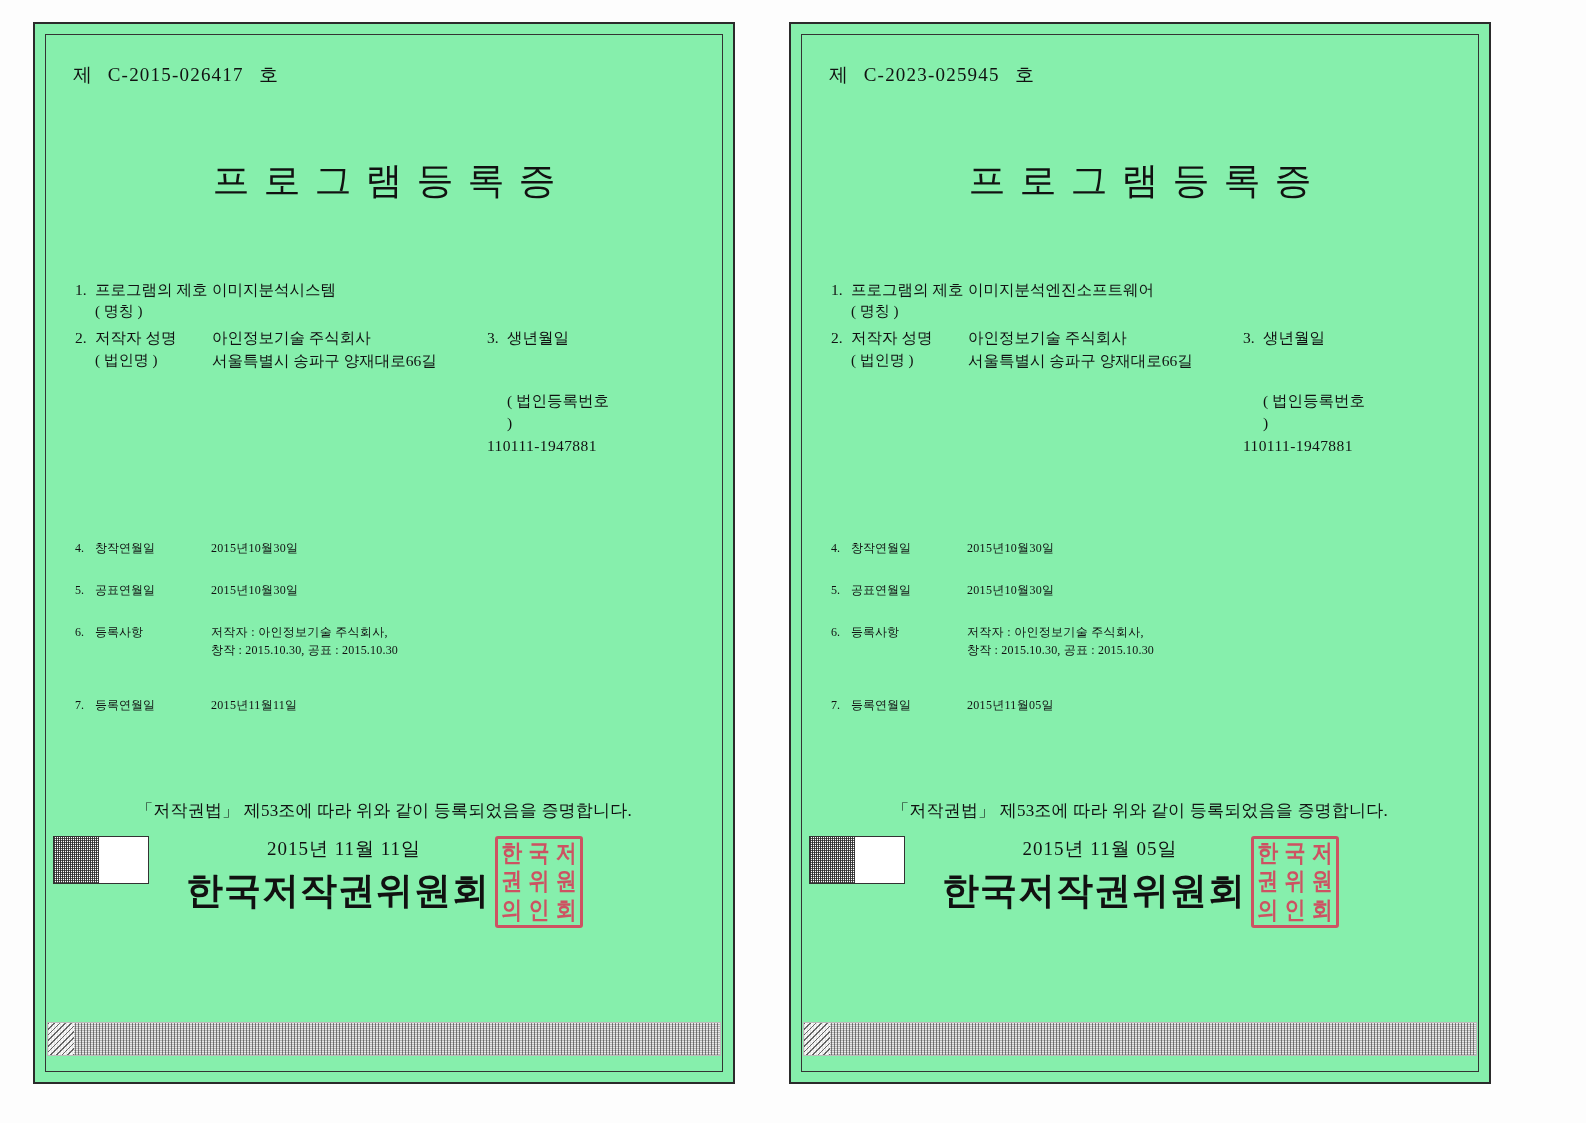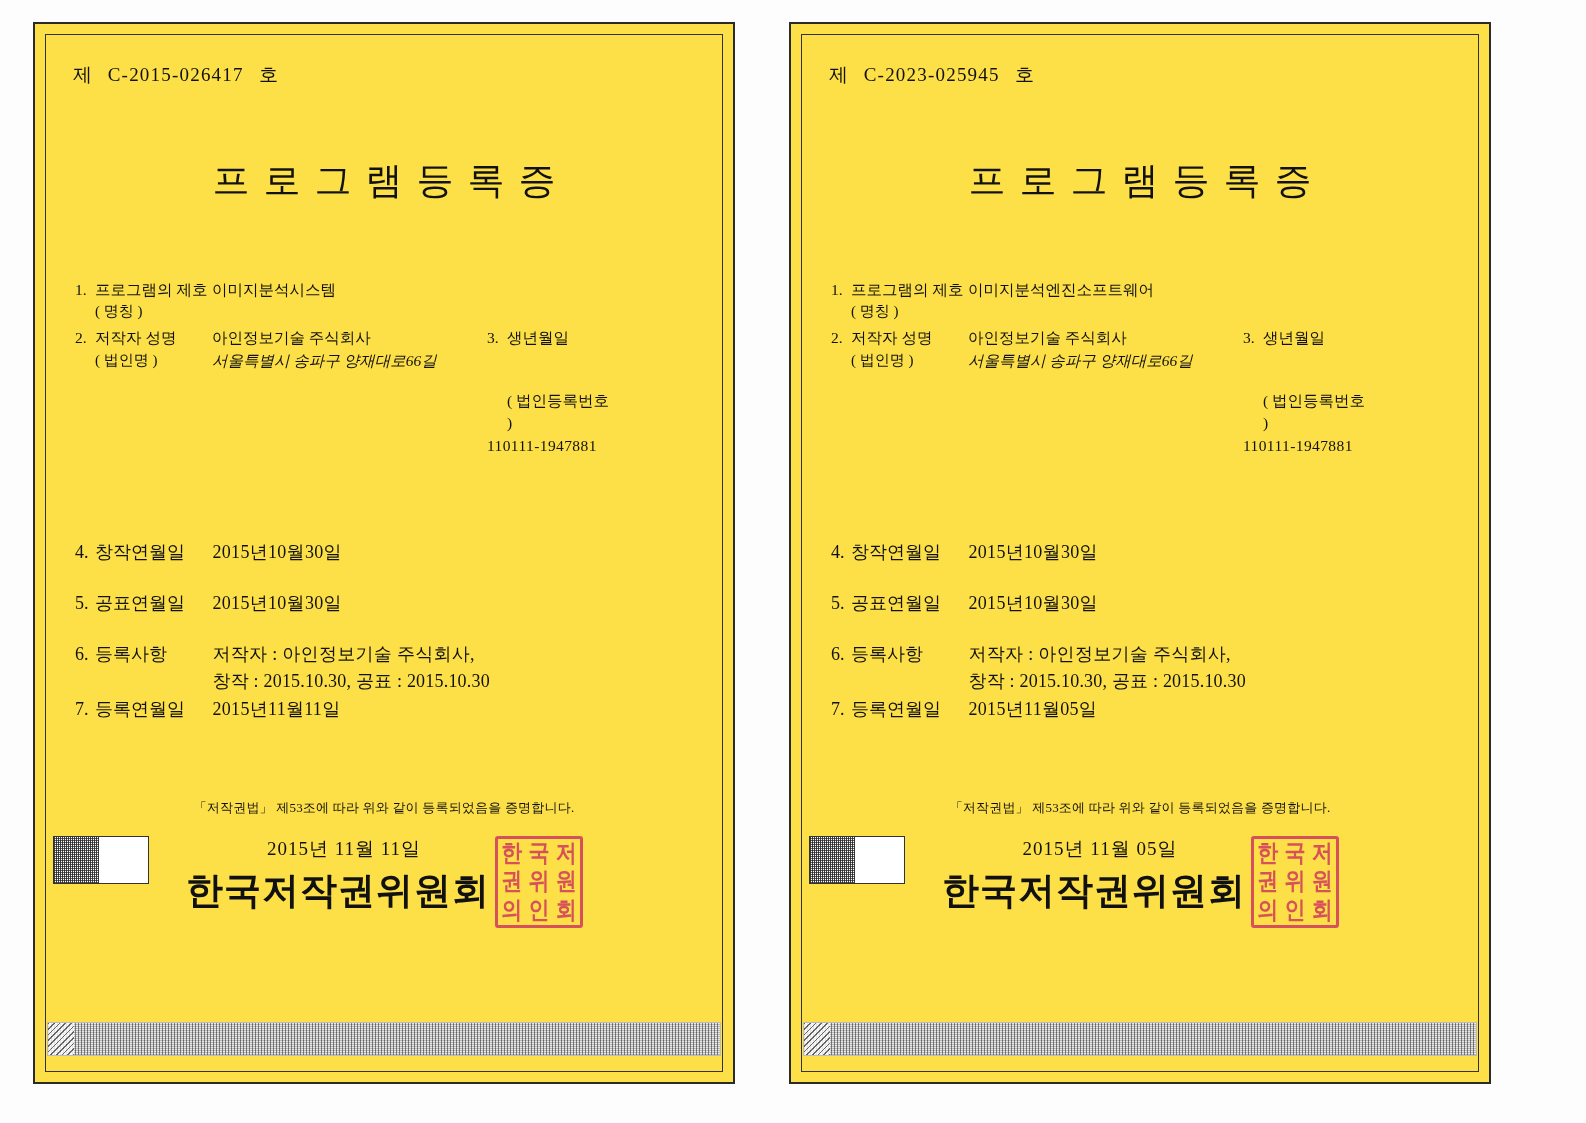--- a/index.html
+++ b/index.html
@@ -23,21 +23,21 @@
   .certs {
     display: flex;
     gap: 54px;
     padding: 22px 30px 0 33px;
     box-sizing: border-box;
   }
   .cert {
     position: relative;
     width: 702px;
     height: 1062px;
-    background: #fde047;
+    background: #86efac;
     border: 2px solid #2b2b2b;
     box-sizing: border-box;
     box-shadow: 0 0 0 0 #fff;
   }
   .cert-inner {
     position: absolute;
     left: 10px;
     top: 10px;
     right: 10px;
     bottom: 10px;
@@ -102,21 +102,21 @@
   .lbl-sub {
     display: block;
     padding-left: 20px;
     font-size: 15px;
   }
   .val-col {
     display: inline-block;
     vertical-align: top;
     font-size: 15.5px;
   }
-  .val-col .line2 { display: block; font-style: italic; }
+  .val-col .line2 { display: block; }
 
   .row-author {
     position: relative;
   }
   .row-author .right-group {
     position: absolute;
     left: 412px;
     top: 0;
     font-size: 15.5px;
   }
@@ -136,21 +136,21 @@
     letter-spacing: 0.4px;
   }
 
   .block-dates {
     position: absolute;
     left: 40px;
     top: 515px;
     right: 30px;
   }
   .drow {
-    font-size: 18px;
+    font-size: 12px;
     margin-bottom: 24px;
     line-height: 1.5;
   }
   .drow .idx { display: inline-block; width: 20px; }
   .drow .dlbl { display: inline-block; width: 133px; vertical-align: top; }
   .drow .dval { display: inline-block; vertical-align: top; letter-spacing: 0.3px; }
   .drow .dval .l2 { display: block; letter-spacing: 0.2px; }
 
   .block-reg {
     position: absolute;
@@ -158,21 +158,21 @@
     top: 672px;
     right: 30px;
   }
 
   .statement {
     position: absolute;
     top: 775px;
     left: 0;
     width: 100%;
     text-align: center;
-    font-size: 13px;
+    font-size: 17px;
     letter-spacing: 0.2px;
   }
 
   .footer {
     position: absolute;
     left: 0;
     right: 0;
     top: 812px;
     height: 120px;
   }

